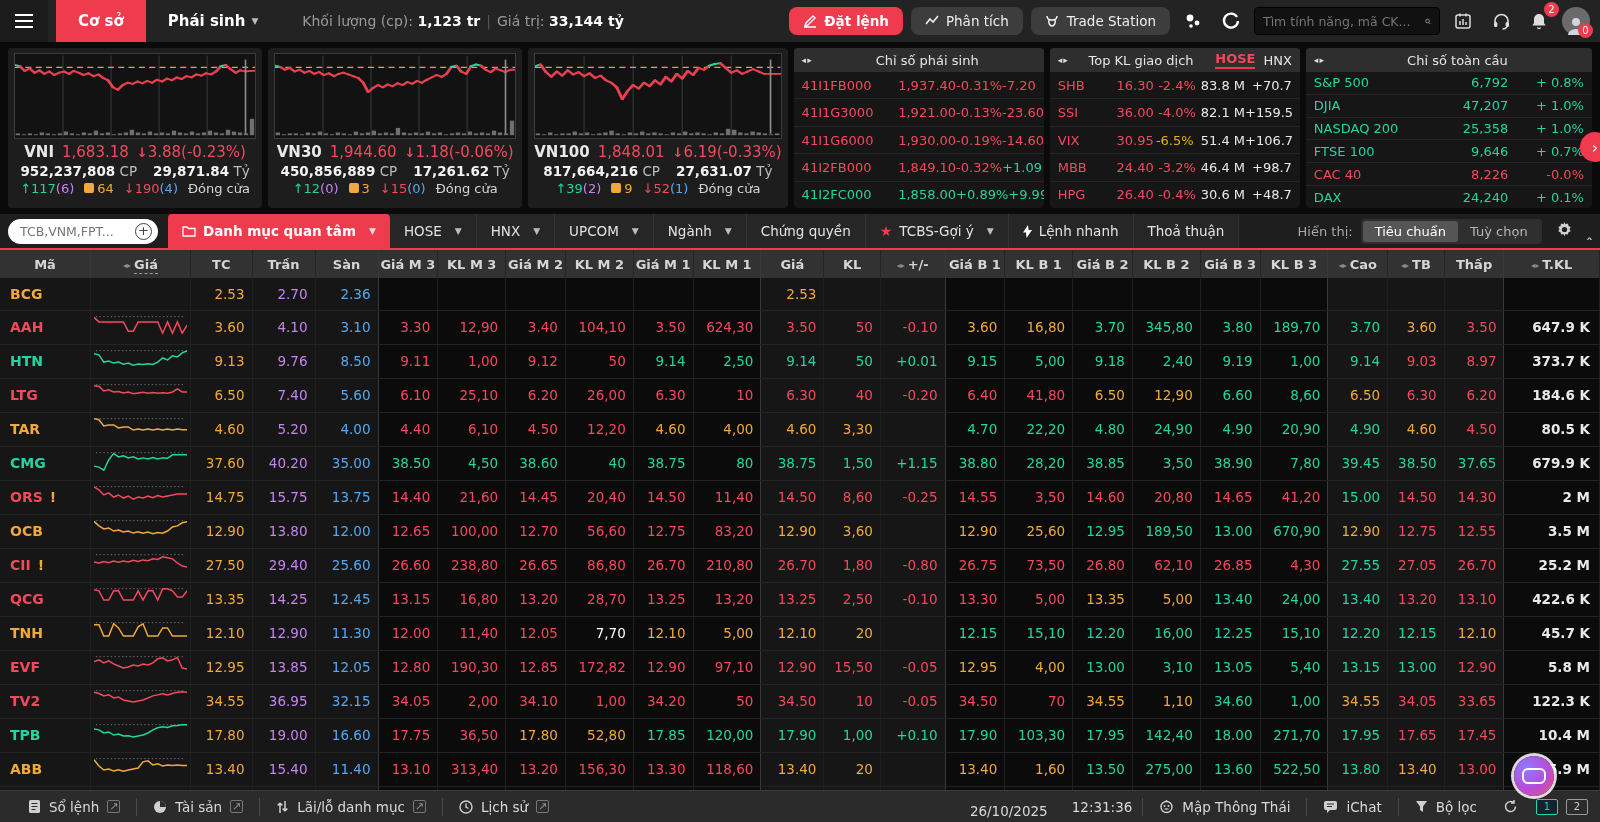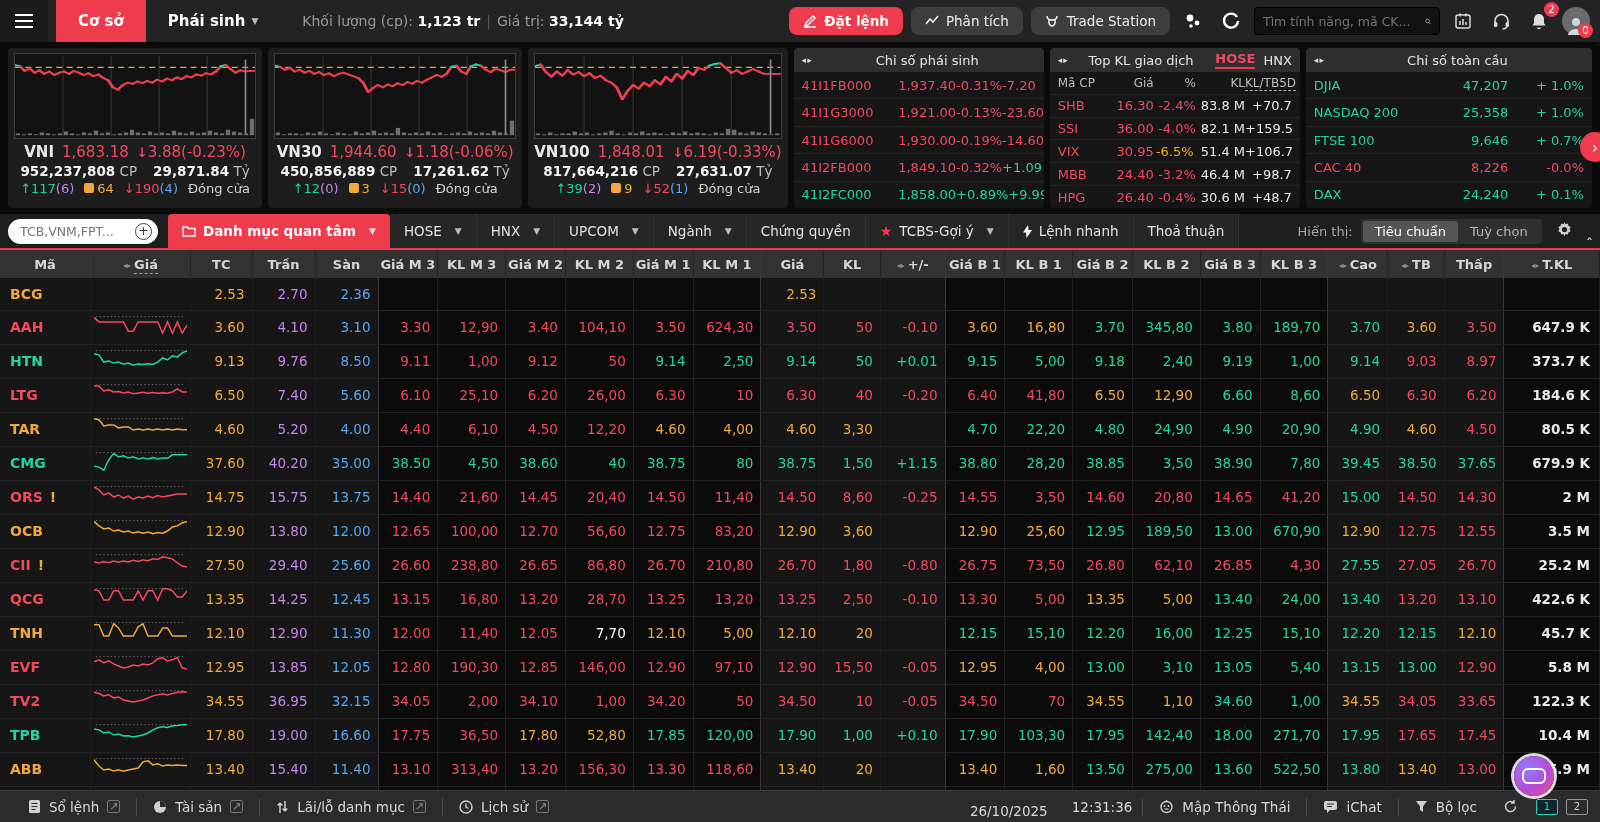--- a/index.html
+++ b/index.html
@@ -572,27 +572,20 @@
         </div>
       </div>
       <div class="panel">
         <div class="p-head">
           <span class="p-nav">◂▸</span>
           <span class="p-title">Top KL giao dịch</span>
           <span class="p-tab active">HOSE</span>
           <span class="p-tab">HNX</span>
         </div>
         <div class="p-rows">
-          <div class="p-row tv-row tv-hdr">
-            <span class="c0">Mã CP</span>
-            <span class="c1" style="text-align:right">Giá</span>
-            <span class="c2" style="text-align:right">%</span>
-            <span class="c3" style="text-align:right">KL</span>
-            <span class="c4"><span class="dash-u">KL/TB5D</span></span>
-          </div>
           <div class="p-row tv-row">
             <span class="c0" style="color:#f4495d">SHB</span>
             <span class="c1" style="text-align:right;color:#f4495d">16.30</span>
             <span class="c2" style="text-align:right;color:#f4495d">-2.4%</span>
             <span class="c3" style="text-align:right;color:#e9e9e9">83.8 M</span>
             <span class="c4" style="color:#e9e9e9">+70.7</span>
           </div>
           <div class="p-row tv-row">
             <span class="c0" style="color:#f4495d">SSI</span>
             <span class="c1" style="text-align:right;color:#f4495d">36.00</span>
@@ -622,20 +615,25 @@
             <span class="c4" style="color:#e9e9e9">+48.7</span>
           </div>
         </div>
       </div>
       <div class="panel global">
         <div class="p-head">
           <span class="p-nav">◂▸</span>
           <span class="p-title">Chỉ số toàn cầu</span>
         </div>
         <div class="p-rows">
+          <div class="p-row gl-row">
+            <span class="c0" style="color:#23d5a2">S&amp;P 500</span>
+            <span class="c1" style="text-align:right;color:#23d5a2">6,792</span>
+            <span class="c2" style="text-align:right;color:#23d5a2">+ 0.8%</span>
+          </div>
           <div class="p-row gl-row">
             <span class="c0" style="color:#23d5a2">DJIA</span>
             <span class="c1" style="text-align:right;color:#23d5a2">47,207</span>
             <span class="c2" style="text-align:right;color:#23d5a2">+ 1.0%</span>
           </div>
           <div class="p-row gl-row">
             <span class="c0" style="color:#23d5a2">NASDAQ 200</span>
             <span class="c1" style="text-align:right;color:#23d5a2">25,358</span>
             <span class="c2" style="text-align:right;color:#23d5a2">+ 1.0%</span>
           </div>
@@ -1097,21 +1095,21 @@
             <td class="spk grp-l"><svg viewBox="0 0 100 30" width="100%" height="28" preserveAspectRatio="none">
                 <line x1="2" y1="5" x2="98" y2="5" stroke="#8a8a8a" stroke-width="0.8" stroke-dasharray="1.5,2.5"></line>
                 <polyline points="0.0,10.6 5.3,8.4 10.5,11.7 15.8,9.5 21.1,12.8 26.3,15.0 31.6,17.2 36.8,16.1 42.1,13.9 47.4,15.0 52.6,12.8 57.9,13.9 63.2,11.7 68.4,7.3 73.7,6.2 78.9,9.5 84.2,8.4 89.5,5.8 94.7,17.2 100.0,18.3" fill="none" stroke="#f4495d" stroke-width="1.6"></polyline>
               </svg></td>
             <td class="grp-l" style="color:#f2a93c">12.95</td>
             <td class="grp-l" style="color:#c584f0">13.85</td>
             <td class="grp-l gb" style="color:#55a8f0">12.05</td>
             <td class="grp-d" style="color:#f4495d">12.80</td>
             <td class="grp-d" style="color:#f4495d">190,30</td>
             <td class="grp-d" style="color:#f4495d">12.85</td>
-            <td class="grp-d" style="color:#f4495d">146,00</td>
+            <td class="grp-d" style="color:#f4495d">172,82</td>
             <td class="grp-d" style="color:#f4495d">12.90</td>
             <td class="grp-d gb" style="color:#f4495d">97,10</td>
             <td class="grp-l" style="color:#f4495d">12.90</td>
             <td class="grp-l" style="color:#f4495d">15,50</td>
             <td class="grp-l gb" style="color:#f4495d">-0.05</td>
             <td class="grp-d" style="color:#f2a93c">12.95</td>
             <td class="grp-d" style="color:#f2a93c">4,00</td>
             <td class="grp-d" style="color:#23d5a2">13.00</td>
             <td class="grp-d" style="color:#23d5a2">3,10</td>
             <td class="grp-d" style="color:#23d5a2">13.05</td>

